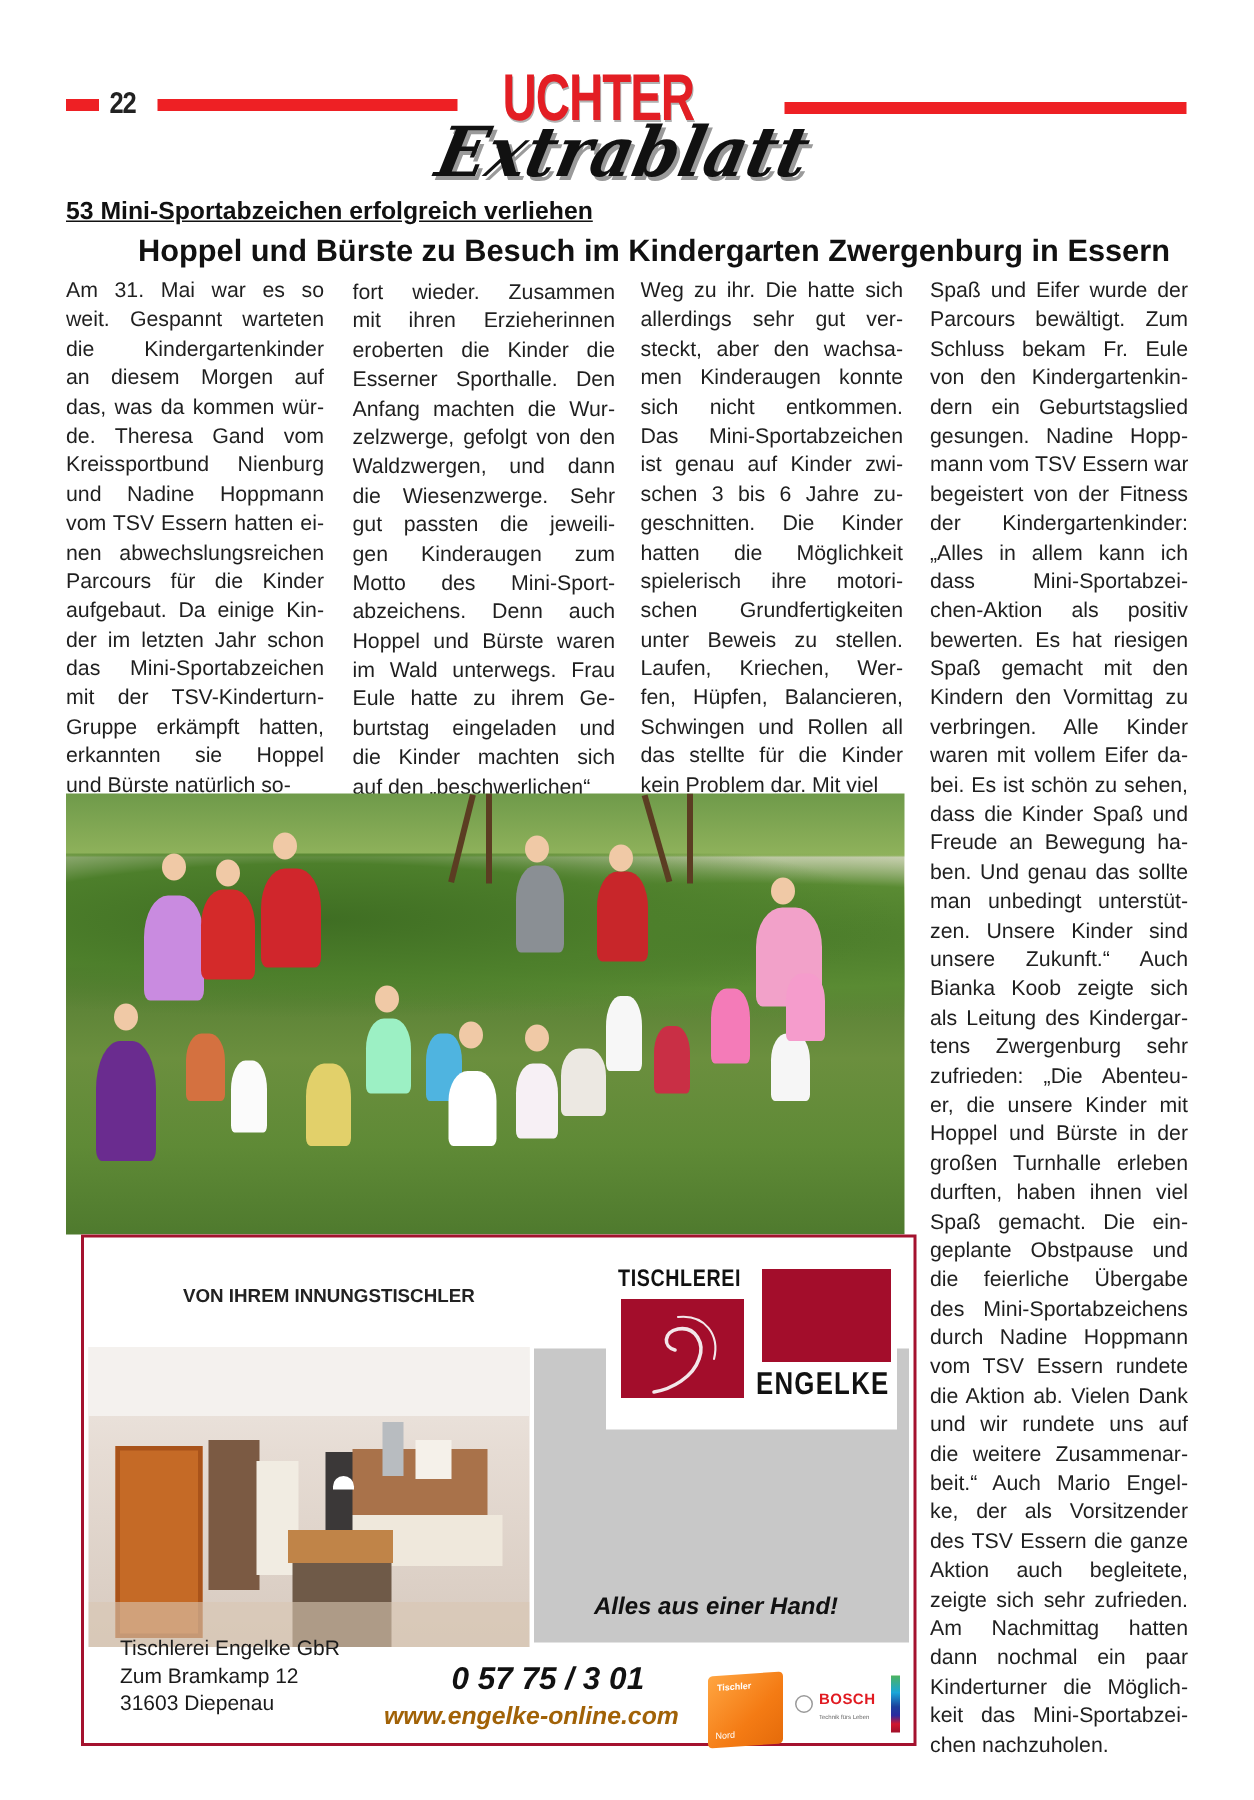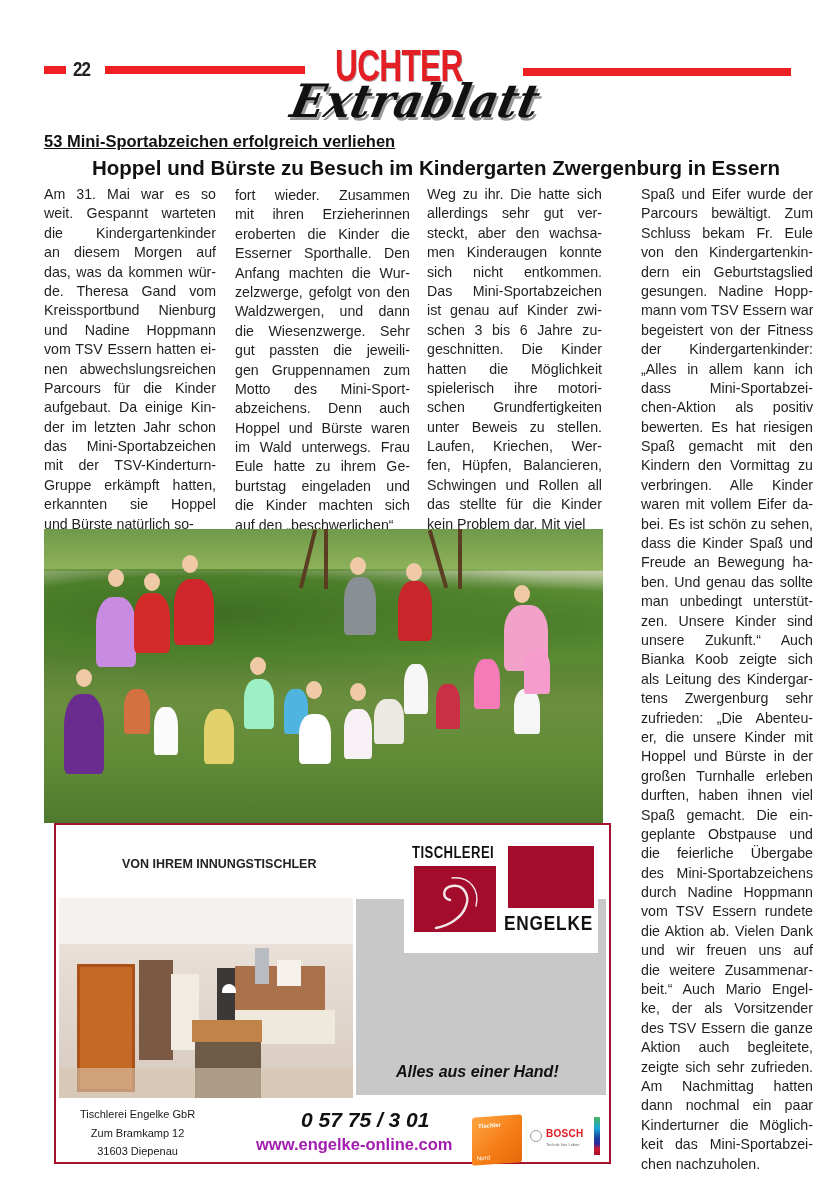--- a/index.html
+++ b/index.html
@@ -19,21 +19,21 @@
   .kicker { position: absolute; left: 44px; top: 132px; font-size: 16.5px; font-weight: bold; text-decoration: underline; color: #111; }
   .headline { position: absolute; left: 92px; top: 156px; font-size: 20.5px; font-weight: bold; color: #111; white-space: nowrap; }
 
   
   .col { position: absolute; font-size: 14.2px; line-height: 19.4px; color: #1f1f1f; }
   .col .ln { display: block; text-align: justify; text-align-last: justify; white-space: nowrap; height: 19.4px; overflow: hidden; }
   .col .ln.last { text-align-last: left; }
   .col1 { left: 44px; top: 185px; width: 172px; }
   .col2 { left: 235px; top: 186px; width: 175px; }
   .col3 { left: 427px; top: 185px; width: 175px; }
-  .col4 { left: 641px; top: 185px; width: 172px; }
+  .col4 { left: 620px; top: 185px; width: 172px; }
 
   
   .photo { position: absolute; left: 44px; top: 529px; width: 559px; height: 294px; overflow: hidden;
     background: linear-gradient(180deg, #6f9a4a 0%, #8fb25b 14%, #cfd4b8 14.5%, #e8e4d0 20%, #9bbf5e 26%, #557d33 40%, #6b8f3e 60%, #5f8a36 80%, #4f7a2e 100%); }
   .photo .hedge { position: absolute; left: 0; top: 40px; width: 100%; height: 110px; background: radial-gradient(ellipse at 30% 40%, #3f6e23 0%, #4d7f2b 40%, transparent 70%), radial-gradient(ellipse at 80% 50%, #4a7b2a 0%, #5a8b33 45%, transparent 72%); }
   .photo .swing { position: absolute; top: 0; width: 4px; height: 60px; background: #5b3d22; }
   .photo .person { position: absolute; border-radius: 40% 40% 10% 10%; }
   .photo .head { position: absolute; width: 16px; height: 18px; border-radius: 50%; background: #f0c9a6; }
 
   
@@ -42,23 +42,23 @@
   .ad-sub { position: absolute; left: 66px; top: 32px; font-size: 12.5px; font-weight: bold; color: #222; }
   .ad-photo { position: absolute; left: 3px; top: 73px; width: 294px; height: 200px; overflow: hidden; background: linear-gradient(180deg, #efe9e4 0%, #e6dcd4 35%, #d7cabf 100%); }
   .ad-grey { position: absolute; left: 300px; top: 74px; width: 250px; height: 196px; background: #c8c8c8; }
   .ad-logo { position: absolute; left: 348px; top: 8px; width: 194px; height: 120px; background: #fff; }
   .logo-tisch { position: absolute; left: 8px; top: 11px; font-weight: bold; font-size: 16px; color: #111; transform: scaleX(0.82); transform-origin: left; letter-spacing: 0.5px; }
   .logo-sq1 { position: absolute; left: 10px; top: 33px; width: 82px; height: 66px; background: #a30d2b; }
   .logo-sq2 { position: absolute; left: 104px; top: 13px; width: 86px; height: 62px; background: #a30d2b; }
   .logo-engelke { position: absolute; left: 100px; top: 78px; font-weight: bold; font-size: 21px; color: #111; transform: scaleX(0.82); transform-origin: left; letter-spacing: 1px; }
   .ad-list { position: absolute; left: 305px; top: 124px; font-size: 14.3px; line-height: 20.2px; color: #1a1a1a; }
   .ad-slogan { position: absolute; left: 340px; top: 238px; font-size: 16px; font-weight: bold; font-style: italic; color: #111; }
-  .ad-addr { position: absolute; left: 24px; top: 280px; font-size: 11px; line-height: 18.6px; color: #1a1a1a; text-align: center; }
+  .ad-addr { position: absolute; left: 24px; top: 264px; font-size: 14px; line-height: 18.6px; color: #1a1a1a; }
   .ad-phone { position: absolute; left: 245px; top: 283px; font-size: 21px; font-weight: bold; font-style: italic; color: #111; }
-  .ad-web { position: absolute; left: 200px; top: 310px; font-size: 16.5px; font-weight: bold; color: #a21caf; }
+  .ad-web { position: absolute; left: 200px; top: 310px; font-size: 16.5px; font-weight: bold; font-style: italic; color: #a16207; }
   .tn-badge { position: absolute; left: 416px; top: 291px; width: 50px; height: 48px; background: linear-gradient(135deg, #ffa541 0%, #f47b14 60%, #e56b0a 100%); border-radius: 3px; transform: skewY(-4deg); }
   .tn-badge span { position: absolute; color: #fff; font-size: 6px; font-weight: bold; }
   .bosch { position: absolute; left: 474px; top: 300px; width: 60px; height: 30px; }
   .bosch-ring { position: absolute; left: 0; top: 5px; width: 12px; height: 12px; border-radius: 50%; border: 1.5px solid #9a9a9a; }
   .bosch-word { position: absolute; left: 16px; top: 3px; font-size: 10px; font-weight: bold; color: #e11b22; letter-spacing: 0.3px; }
   .bosch-tag { position: absolute; left: 16px; top: 17px; font-size: 4px; color: #666; white-space: nowrap; }
   .stripe { position: absolute; left: 538px; top: 292px; width: 6px; height: 38px; background: linear-gradient(180deg, #4db35e 0%, #19a6d9 30%, #1c3f9c 55%, #2a2aa0 70%, #d1162e 85%, #a0102a 100%); }
 </style>
 </head>
 <body>
@@ -96,21 +96,21 @@
 <div class="col col2">
     <span class="ln">fort wieder. Zusammen</span>
     <span class="ln">mit ihren Erzieherinnen</span>
     <span class="ln">eroberten die Kinder die</span>
     <span class="ln">Esserner Sporthalle. Den</span>
     <span class="ln">Anfang machten die Wur-</span>
     <span class="ln">zelzwerge, gefolgt von den</span>
     <span class="ln">Waldzwergen, und dann</span>
     <span class="ln">die Wiesenzwerge. Sehr</span>
     <span class="ln">gut passten die jeweili-</span>
-    <span class="ln">gen Gruppennamen zum</span>
+    <span class="ln">gen Kinderaugen zum</span>
     <span class="ln">Motto des Mini-Sport-</span>
     <span class="ln">abzeichens. Denn auch</span>
     <span class="ln">Hoppel und Bürste waren</span>
     <span class="ln">im Wald unterwegs. Frau</span>
     <span class="ln">Eule hatte zu ihrem Ge-</span>
     <span class="ln">burtstag eingeladen und</span>
     <span class="ln">die Kinder machten sich</span>
     <span class="ln last">auf den „beschwerlichen“</span>
   </div>
 <div class="col col3">
@@ -166,21 +166,21 @@
     <span class="ln">Hoppel und Bürste in der</span>
     <span class="ln">großen Turnhalle erleben</span>
     <span class="ln">durften, haben ihnen viel</span>
     <span class="ln">Spaß gemacht. Die ein-</span>
     <span class="ln">geplante Obstpause und</span>
     <span class="ln">die feierliche Übergabe</span>
     <span class="ln">des Mini-Sportabzeichens</span>
     <span class="ln">durch Nadine Hoppmann</span>
     <span class="ln">vom TSV Essern rundete</span>
     <span class="ln">die Aktion ab. Vielen Dank</span>
-    <span class="ln">und wir freuen uns auf</span>
+    <span class="ln">und wir rundete uns auf</span>
     <span class="ln">die weitere Zusammenar-</span>
     <span class="ln">beit.“ Auch Mario Engel-</span>
     <span class="ln">ke, der als Vorsitzender</span>
     <span class="ln">des TSV Essern die ganze</span>
     <span class="ln">Aktion auch begleitete,</span>
     <span class="ln">zeigte sich sehr zufrieden.</span>
     <span class="ln">Am Nachmittag hatten</span>
     <span class="ln">dann nochmal ein paar</span>
     <span class="ln">Kinderturner die Möglich-</span>
     <span class="ln">keit das Mini-Sportabzei-</span>

